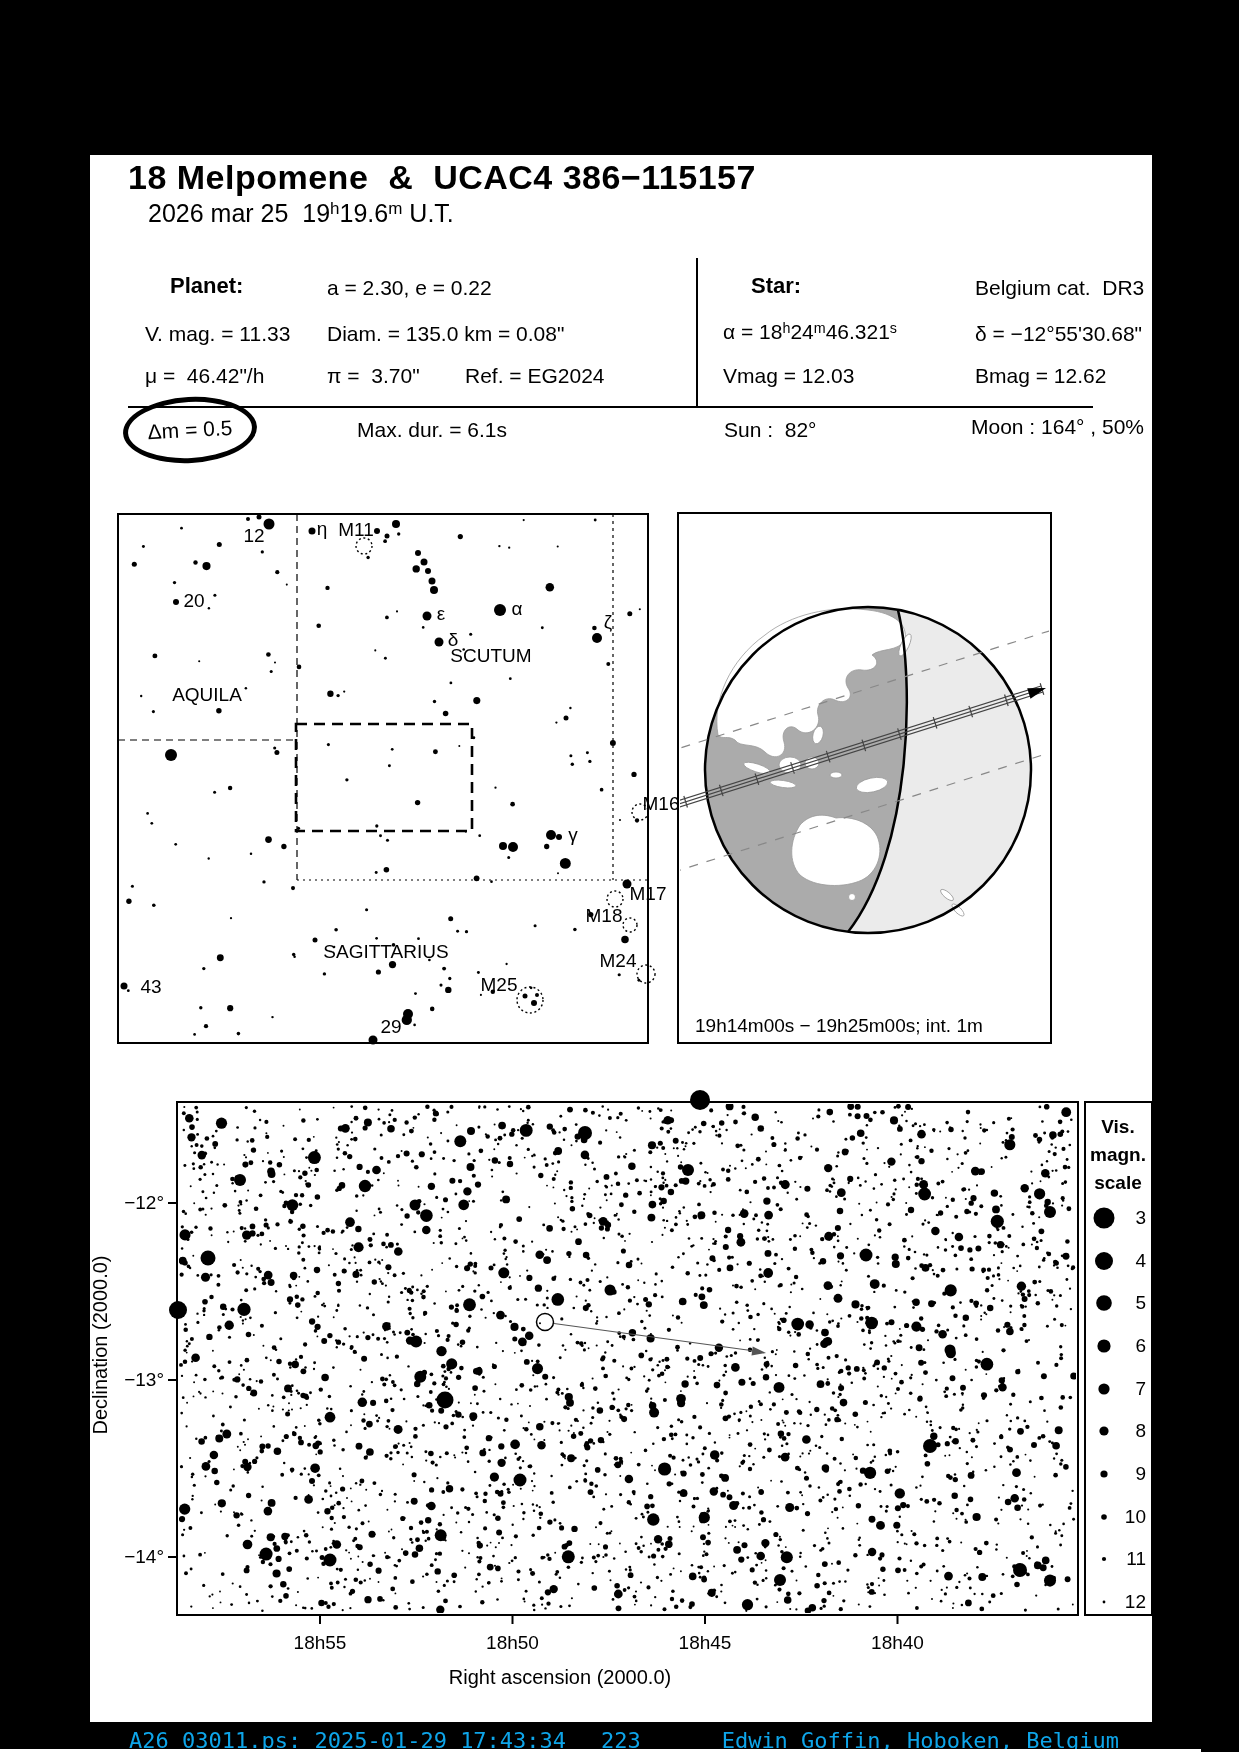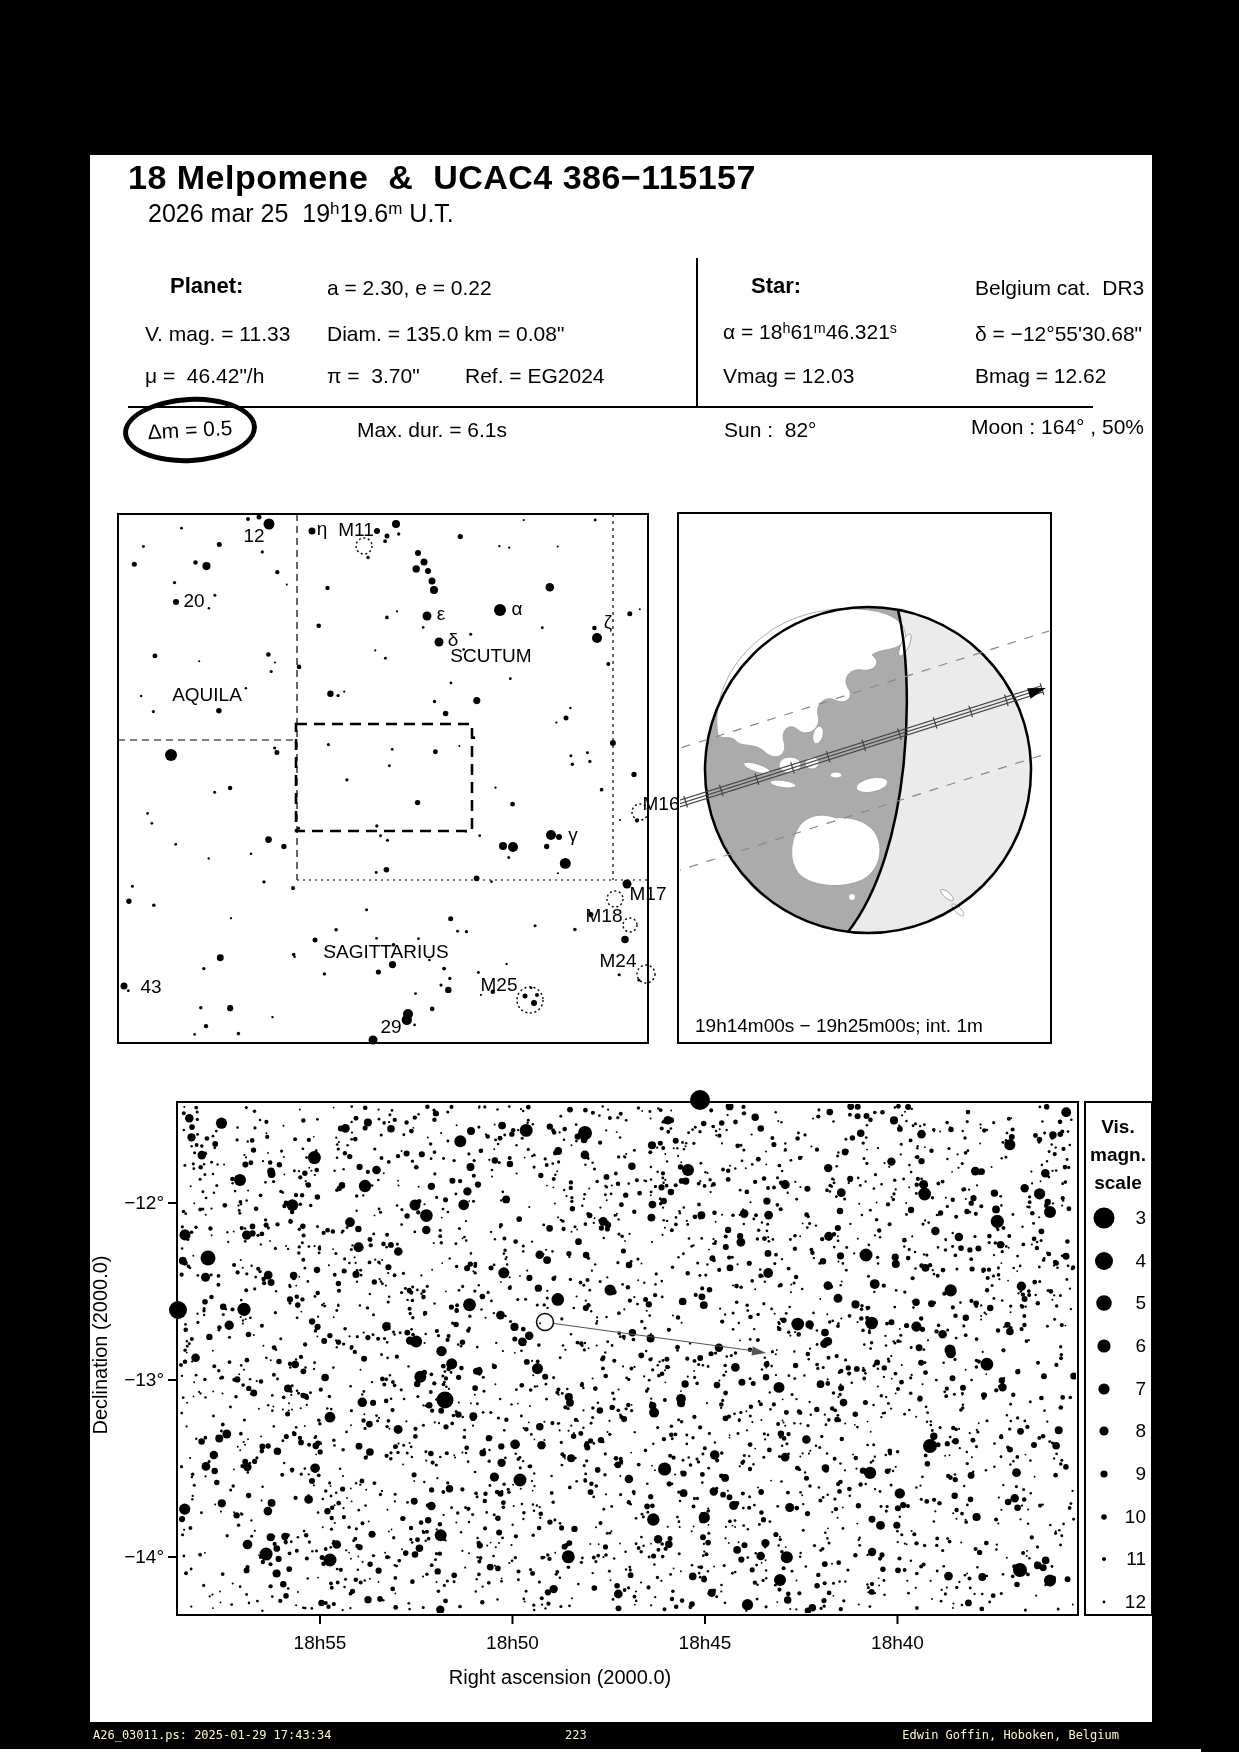--- a/index.html
+++ b/index.html
@@ -28,21 +28,21 @@
   .bnd2{stroke:#000;stroke-width:1.2;stroke-dasharray:3 4;fill:none;}
   .bnd3{stroke:#000;stroke-width:1.2;stroke-dasharray:2 4;fill:none;}
   .fov{fill:none;stroke:#000;stroke-width:2.6;stroke-dasharray:11 7;}
   .star{fill:#000;}
   .axis{font-size:19px;}
   .axtitle{font-size:20px;}
   .track{stroke:#444;stroke-width:1.2;fill:none;}
   .trackdash{stroke:#888;stroke-width:1.2;fill:none;stroke-dasharray:9 9;}
   .land{fill:#fff;stroke:#9a9a9a;stroke-width:.8;}
   #footer span{position:absolute;top:1728px;font-family:"DejaVu Sans Mono","Liberation Mono",monospace;
-               font-size:12px;color:#fef9c3;white-space:pre;}
+               font-size:22px;color:#0ea5e9;white-space:pre;margin-left:36px;}
   #bottom-sliver{position:absolute;left:0;top:1749px;width:1239px;height:3px;background:#fff;}
 </style>
 </head>
 <body>
 
 <div id="stage">
   <div id="paper">
 
     <div class="abs" id="title">18 Melpomene  &amp;  UCAC4 386−115157</div>
     <div class="abs" id="dateline"><span>2026 mar 25  19</span><sup>h</sup><span>19.6</span><sup>m</sup><span> U.T.</span></div>
@@ -53,21 +53,21 @@
     <div class="cell" style="left:237px;top:167px;">Diam. = 135.0 km = 0.08"</div>
     <div class="cell" style="left:55px;top:209px;">μ =  46.42"/h</div>
     <div class="cell" style="left:237px;top:209px;">π =  3.70"</div>
     <div class="cell" style="left:375px;top:209px;">Ref. = EG2024</div>
 
     <div id="vdiv"></div>
     <div id="hline"></div>
 
     <div class="cell bold" style="left:633px;top:118px;margin-left:28px;">Star:</div>
     <div class="cell" style="left:885px;top:121px;">Belgium cat.  DR3</div>
-    <div class="cell ra" style="left:633px;top:165px;"><span>α = 18</span><sup>h</sup><span>61</span><sup>m</sup><span>46.321</span><sup>s</sup></div>
+    <div class="cell ra" style="left:633px;top:165px;"><span>α = 18</span><sup>h</sup><span>24</span><sup>m</sup><span>46.321</span><sup>s</sup></div>
     <div class="cell" style="left:885px;top:167px;">δ = −12°55'30.68"</div>
     <div class="cell" style="left:633px;top:209px;">Vmag = 12.03</div>
     <div class="cell" style="left:885px;top:209px;">Bmag = 12.62</div>
 
     <div id="dm-ellipse"><span>Δm = 0.5</span></div>
     <div class="cell" style="left:267px;top:263px;">Max. dur. = 6.1s</div>
     <div class="cell" style="left:634px;top:263px;">Sun :  82°</div>
     <div class="cell" style="left:881px;top:260px;">Moon : 164° , 50%</div>
 
     <svg id="charts" style="left:0;top:340px;" width="1062" height="1215" viewBox="90 495 1062 1215">

